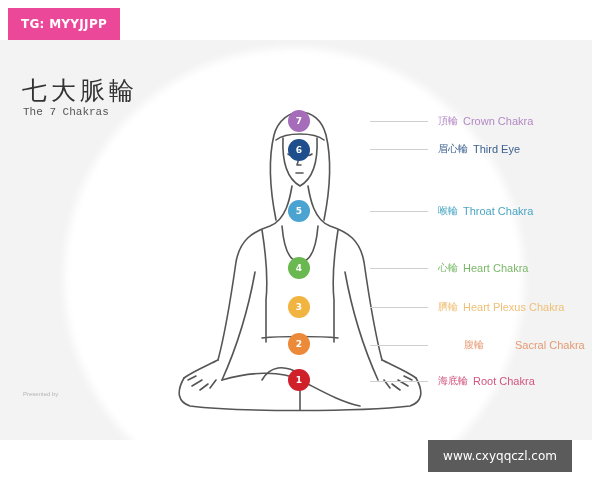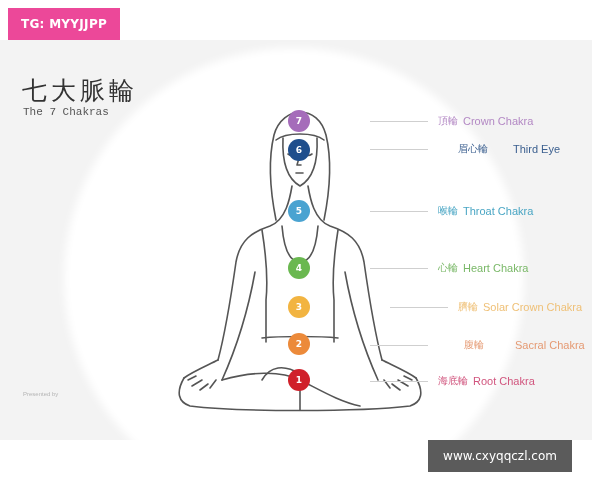--- a/index.html
+++ b/index.html
@@ -72,39 +72,39 @@
   <div class="chakra" style="left:288px;top:217px;background:#6ab850;">4</div>
   <div class="chakra" style="left:288px;top:256px;background:#f2b441;">3</div>
   <div class="chakra" style="left:288px;top:293px;background:#ec8a3a;">2</div>
   <div class="chakra" style="left:288px;top:329px;background:#d0202a;">1</div>
 
   <div class="label-row" style="top:74px;text-align:center;">
     <span class="leader"></span>
     <span class="label-cn" style="color:#b388c4">頂輪</span>
     <span class="label-en" style="color:#b388c4">Crown Chakra</span>
   </div>
-  <div class="label-row" style="top:102px;gap:20px;">
+  <div class="label-row" style="top:102px;">
     <span class="leader"></span>
     <span class="label-cn" style="color:#3b5f8f">眉心輪</span>
     <span class="label-en" style="color:#3b5f8f">Third Eye</span>
   </div>
   <div class="label-row" style="top:164px;">
     <span class="leader"></span>
     <span class="label-cn" style="color:#4aa6c4">喉輪</span>
     <span class="label-en" style="color:#4aa6c4">Throat Chakra</span>
   </div>
   <div class="label-row" style="top:221px;">
     <span class="leader"></span>
     <span class="label-cn" style="color:#7ab868">心輪</span>
     <span class="label-en" style="color:#7ab868">Heart Chakra</span>
   </div>
-  <div class="label-row" style="top:260px;padding-left:20px;">
+  <div class="label-row" style="top:260px;">
     <span class="leader"></span>
     <span class="label-cn" style="color:#efc077">臍輪</span>
-    <span class="label-en" style="color:#efc077">Solar Crown Chakra</span>
+    <span class="label-en" style="color:#efc077">Heart Plexus Chakra</span>
   </div>
   <div class="label-row" style="top:298px;gap:26px;">
     <span class="leader"></span>
     <span class="label-cn" style="color:#e59a73">腹輪</span>
     <span class="label-en" style="color:#e59a73">Sacral Chakra</span>
   </div>
   <div class="label-row" style="top:334px;">
     <span class="leader"></span>
     <span class="label-cn" style="color:#d1557e">海底輪</span>
     <span class="label-en" style="color:#d1557e">Root Chakra</span>

